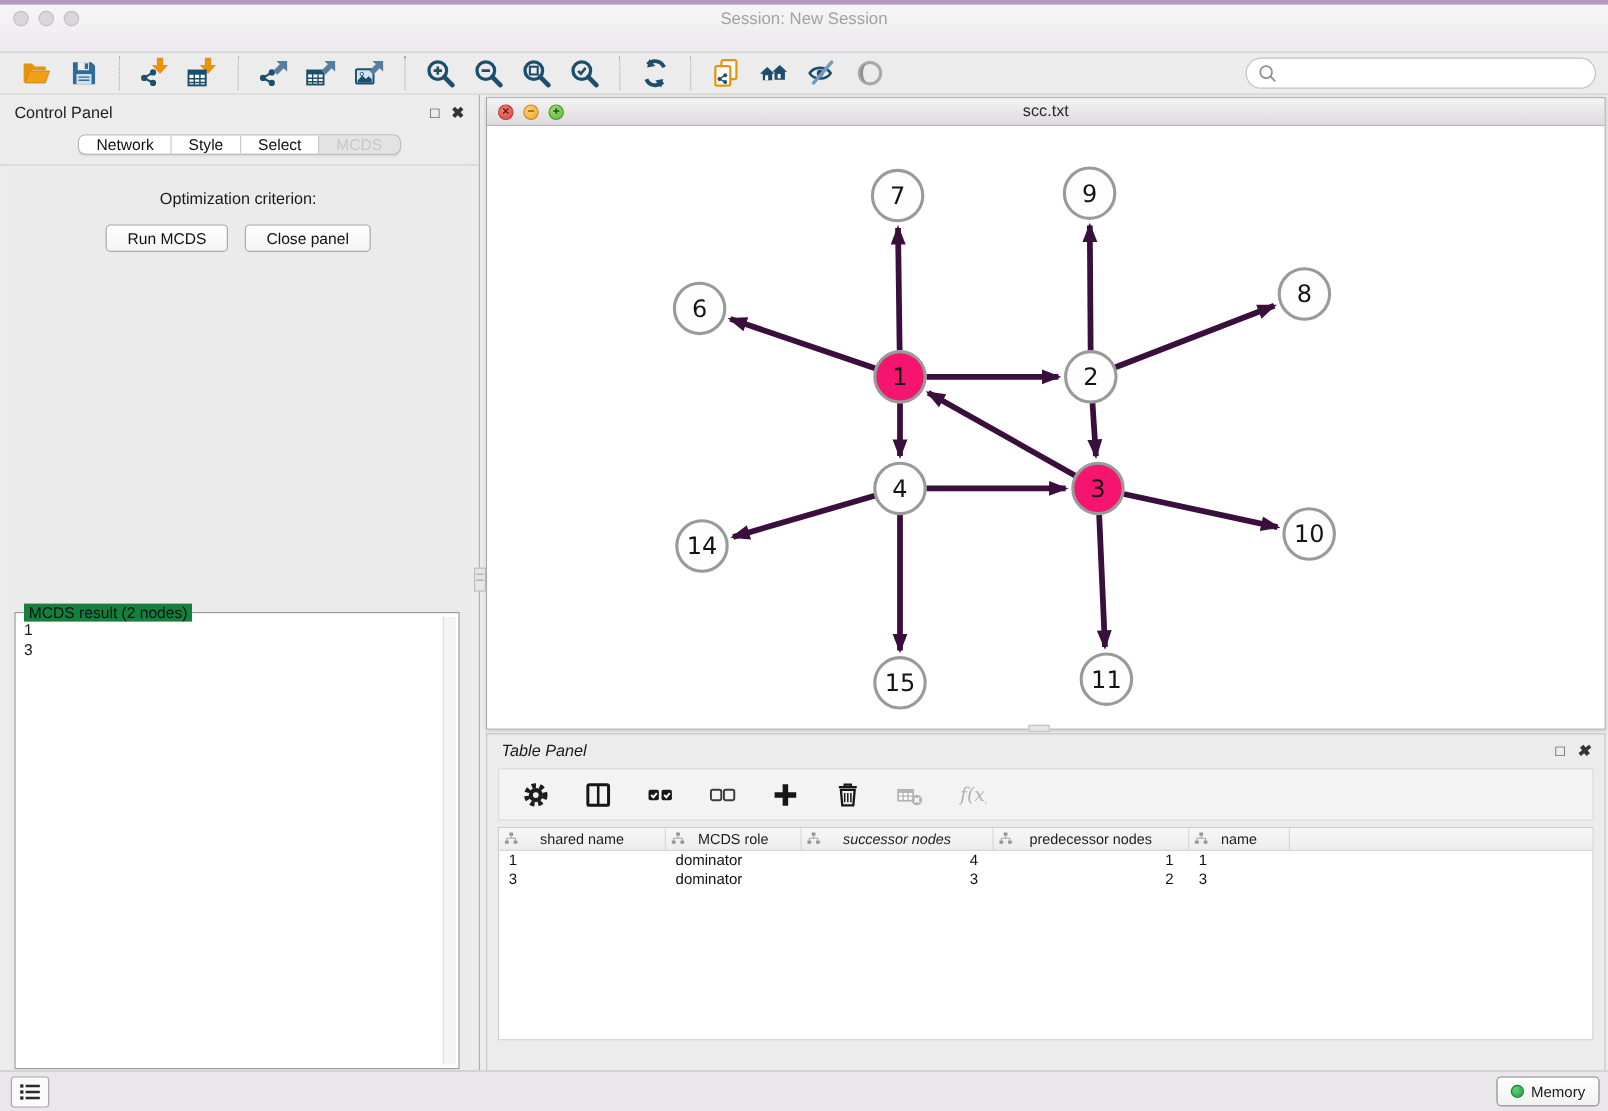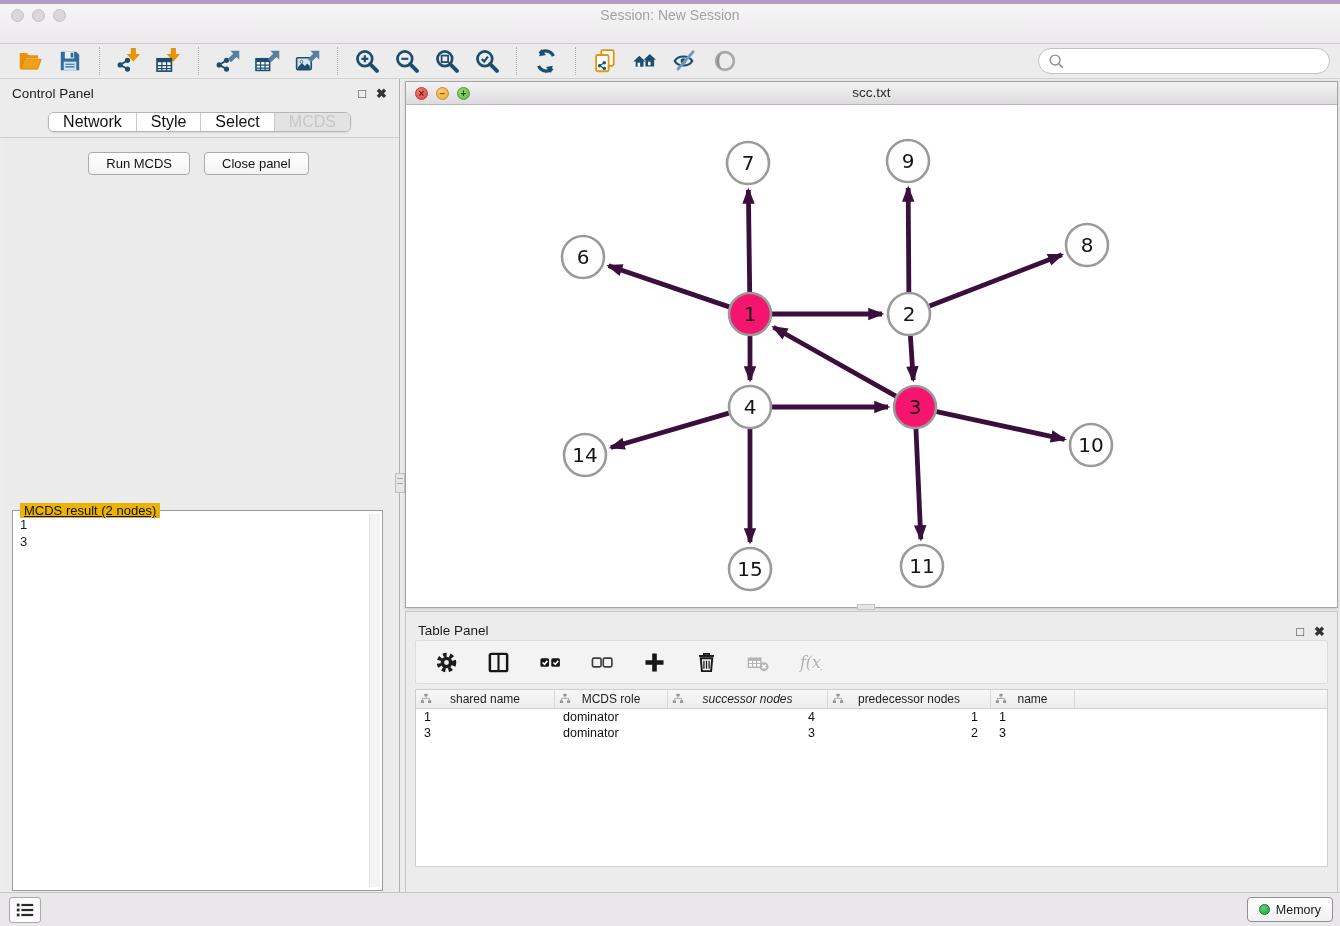--- a/index.html
+++ b/index.html
@@ -25,52 +25,52 @@
   .main { position:relative; height:829px; }
 
   
   .cpanel { position:absolute; left:0; top:0; width:400px; height:822px; background:#ececec; border-right:1px solid #b2b2b2; }
   .cp-head { height:28px; display:flex; align-items:center; padding:0 12px; font-size:13.5px; color:#1d1d1d;text-align:center; }
   .cp-head .spacer { flex:1; }
   .win-glyph { font-size:13px; color:#333; margin-left:10px; line-height:1; cursor:default; }
   .win-glyph.x { font-weight:bold; }
   .tabrow { position:absolute; left:0; right:0; top:33px; height:26px; text-align:center; border-bottom:1px solid #cdcdcd; }
   .seg { display:inline-flex; border:1px solid #b5b5b5; border-radius:6px; background:#fff; overflow:hidden; box-shadow:0 1px 2px rgba(0,0,0,.10); }
-  .seg .tab { padding:0 14px; font-size:16px; color:#101010; background:#fff; white-space:nowrap; }
+  .seg .tab { padding:0 14px; font-size:13px; color:#101010; background:#fff; white-space:nowrap; }
   .seg .tab + .tab { border-left:1px solid #c9c9c9; }
   .seg .tab.active { background:#e3e3e3; color:#c7c7c7; }
   .cp-body { position:absolute; left:5px; right:7px; top:59px; bottom:6px; background:#ebebeb; }
   .opt-label { text-align:center; margin-top:20px; font-size:13.5px; }
   .criterion { position:relative; margin:12px auto 0; width:312px; height:24px; background:#fff; border:1px solid #ababab; border-radius:4px; display:flex; align-items:center; padding:0 10px; font-size:13px; }
   .criterion svg { position:absolute; right:5px; top:3px; }
   .btnrow { display:flex; justify-content:center; gap:14px; margin-top:14px; }
   .pushbtn { background:linear-gradient(#ffffff,#f3f3f3); border:1px solid #ababab; border-radius:4px; padding:3px 17px; font-size:13px; font-family:"Liberation Sans",sans-serif; color:#111; }
   .resultbox { position:absolute; left:7px; right:9px; top:372px; bottom:4px; border:1px solid #9b9b9b; background:#fff; }
-  .result-legend { position:absolute; top:-8px; left:7px; background:#eab308; padding:0 4px; font-size:13px; color:#111;text-decoration:underline; }
+  .result-legend { position:absolute; top:-8px; left:7px; background:#15803d; padding:0 4px; font-size:13px; color:#111; }
   .result-text { position:absolute; inset:3px 16px 3px 3px; font-size:13px; line-height:17px; padding:2px 4px; }
   .result-scroll { position:absolute; right:2px; top:3px; bottom:3px; width:11px; background:#f4f4f4; border-left:1px solid #e0e0e0; }
   .v-grip { position:absolute; left:395px; top:394px; width:10px; height:20px; background:#e6e6e6; border:1px solid #bcbcbc; z-index:3; }
   .v-grip i { display:block; height:0; border-top:1px solid #a8a8a8; margin:4px 1px; }
   .h-grip { position:absolute; left:857px; top:525px; width:18px; height:6px; background:#e6e6e6; border:1px solid #c4c4c4; z-index:3; }
 
   
   .netwin { position:absolute; left:405px; top:2px; width:933px; height:527px; border:1px solid #a5a5a5; background:#fff; box-shadow:0 1px 3px rgba(0,0,0,.15); }
   .nw-title { height:23px; background:linear-gradient(#f4f3f4,#dddbdd); border-bottom:1px solid #b6b6b6; position:relative; }
   .nw-title .t { text-align:center; line-height:22px; font-size:13.5px; color:#2a2a2a; }
   .tls { position:absolute; left:9px; top:5px; display:flex; gap:8px; }
   .tl { width:13px; height:13px; border-radius:50%; font-size:10px; font-weight:bold; line-height:12px; text-align:center; }
   .tl.close { background:radial-gradient(circle at 35% 30%, #f07a74, #dd4840); border:1px solid #b93a34; color:#6d120f; }
   .tl.min   { background:radial-gradient(circle at 35% 30%, #f8cf6e, #f0a832); border:1px solid #c98a1f; color:#7a530c; }
   .tl.max   { background:radial-gradient(circle at 35% 30%, #9ada74, #5cb83f); border:1px solid #4a9a31; color:#1e5410; }
   .nw-canvas { position:absolute; left:0; right:0; top:23px; bottom:0; background:#fff; }
   .nw-canvas svg { display:block; }
 
   
   .tpanel { position:absolute; left:405px; top:532px; width:933px; height:297px; background:#ececec; border:1px solid #c6c6c6; }
-  .tp-head { height:26px; display:flex; align-items:flex-end; padding:0 12px; font-size:13.5px; }
+  .tp-head { height:26px; display:flex; align-items:center; padding:0 12px; font-size:13.5px;font-style:italic; }
   .tp-head .spacer { flex:1; }
   .tp-toolbar { margin:2px 9px 0; height:44px; background:#f3f3f3; border:1px solid #dcdcdc; border-radius:2px; display:flex; align-items:center; padding-left:14px; gap:20px; }
   .tp-toolbar .tb-btn { margin:0; }
   .tp-table { margin:5px 9px 0; height:178px; background:#fff; border:1px solid #cfcfcf; overflow:hidden; }
   .thead { display:flex; height:19px; background:linear-gradient(#f7f7f7,#ededed); border-bottom:1px solid #cfcfcf; }
   .th { display:flex; align-items:center; justify-content:center; gap:5px; font-size:12px; color:#1d1d1d; border-right:1px solid #d8d8d8; position:relative; }
   .th .tree { position:absolute; left:4px; top:3px; }
   .th.fill { flex:1; border-right:none; }
   .trow { display:flex; height:16px; font-size:12.5px; color:#101010; }
   .td { padding:0 8px; line-height:16px; overflow:hidden; white-space:nowrap; }
@@ -271,20 +271,21 @@
     </div>
     <div class="tabrow">
       <span class="seg">
           <span class="tab">Network</span>
           <span class="tab">Style</span>
           <span class="tab">Select</span>
           <span class="tab active">MCDS</span>
         </span>
     </div>
     <div class="cp-body">
+      <div class="opt-label">Optimization criterion:</div>
       <div class="btnrow">
         <button class="pushbtn">Run MCDS</button>
         <button class="pushbtn">Close panel</button>
       </div>
       <div class="resultbox">
         <span class="result-legend">MCDS result (2 nodes)</span>
         <div class="result-text">
             <div>1</div>
             <div>3</div>
           </div>

